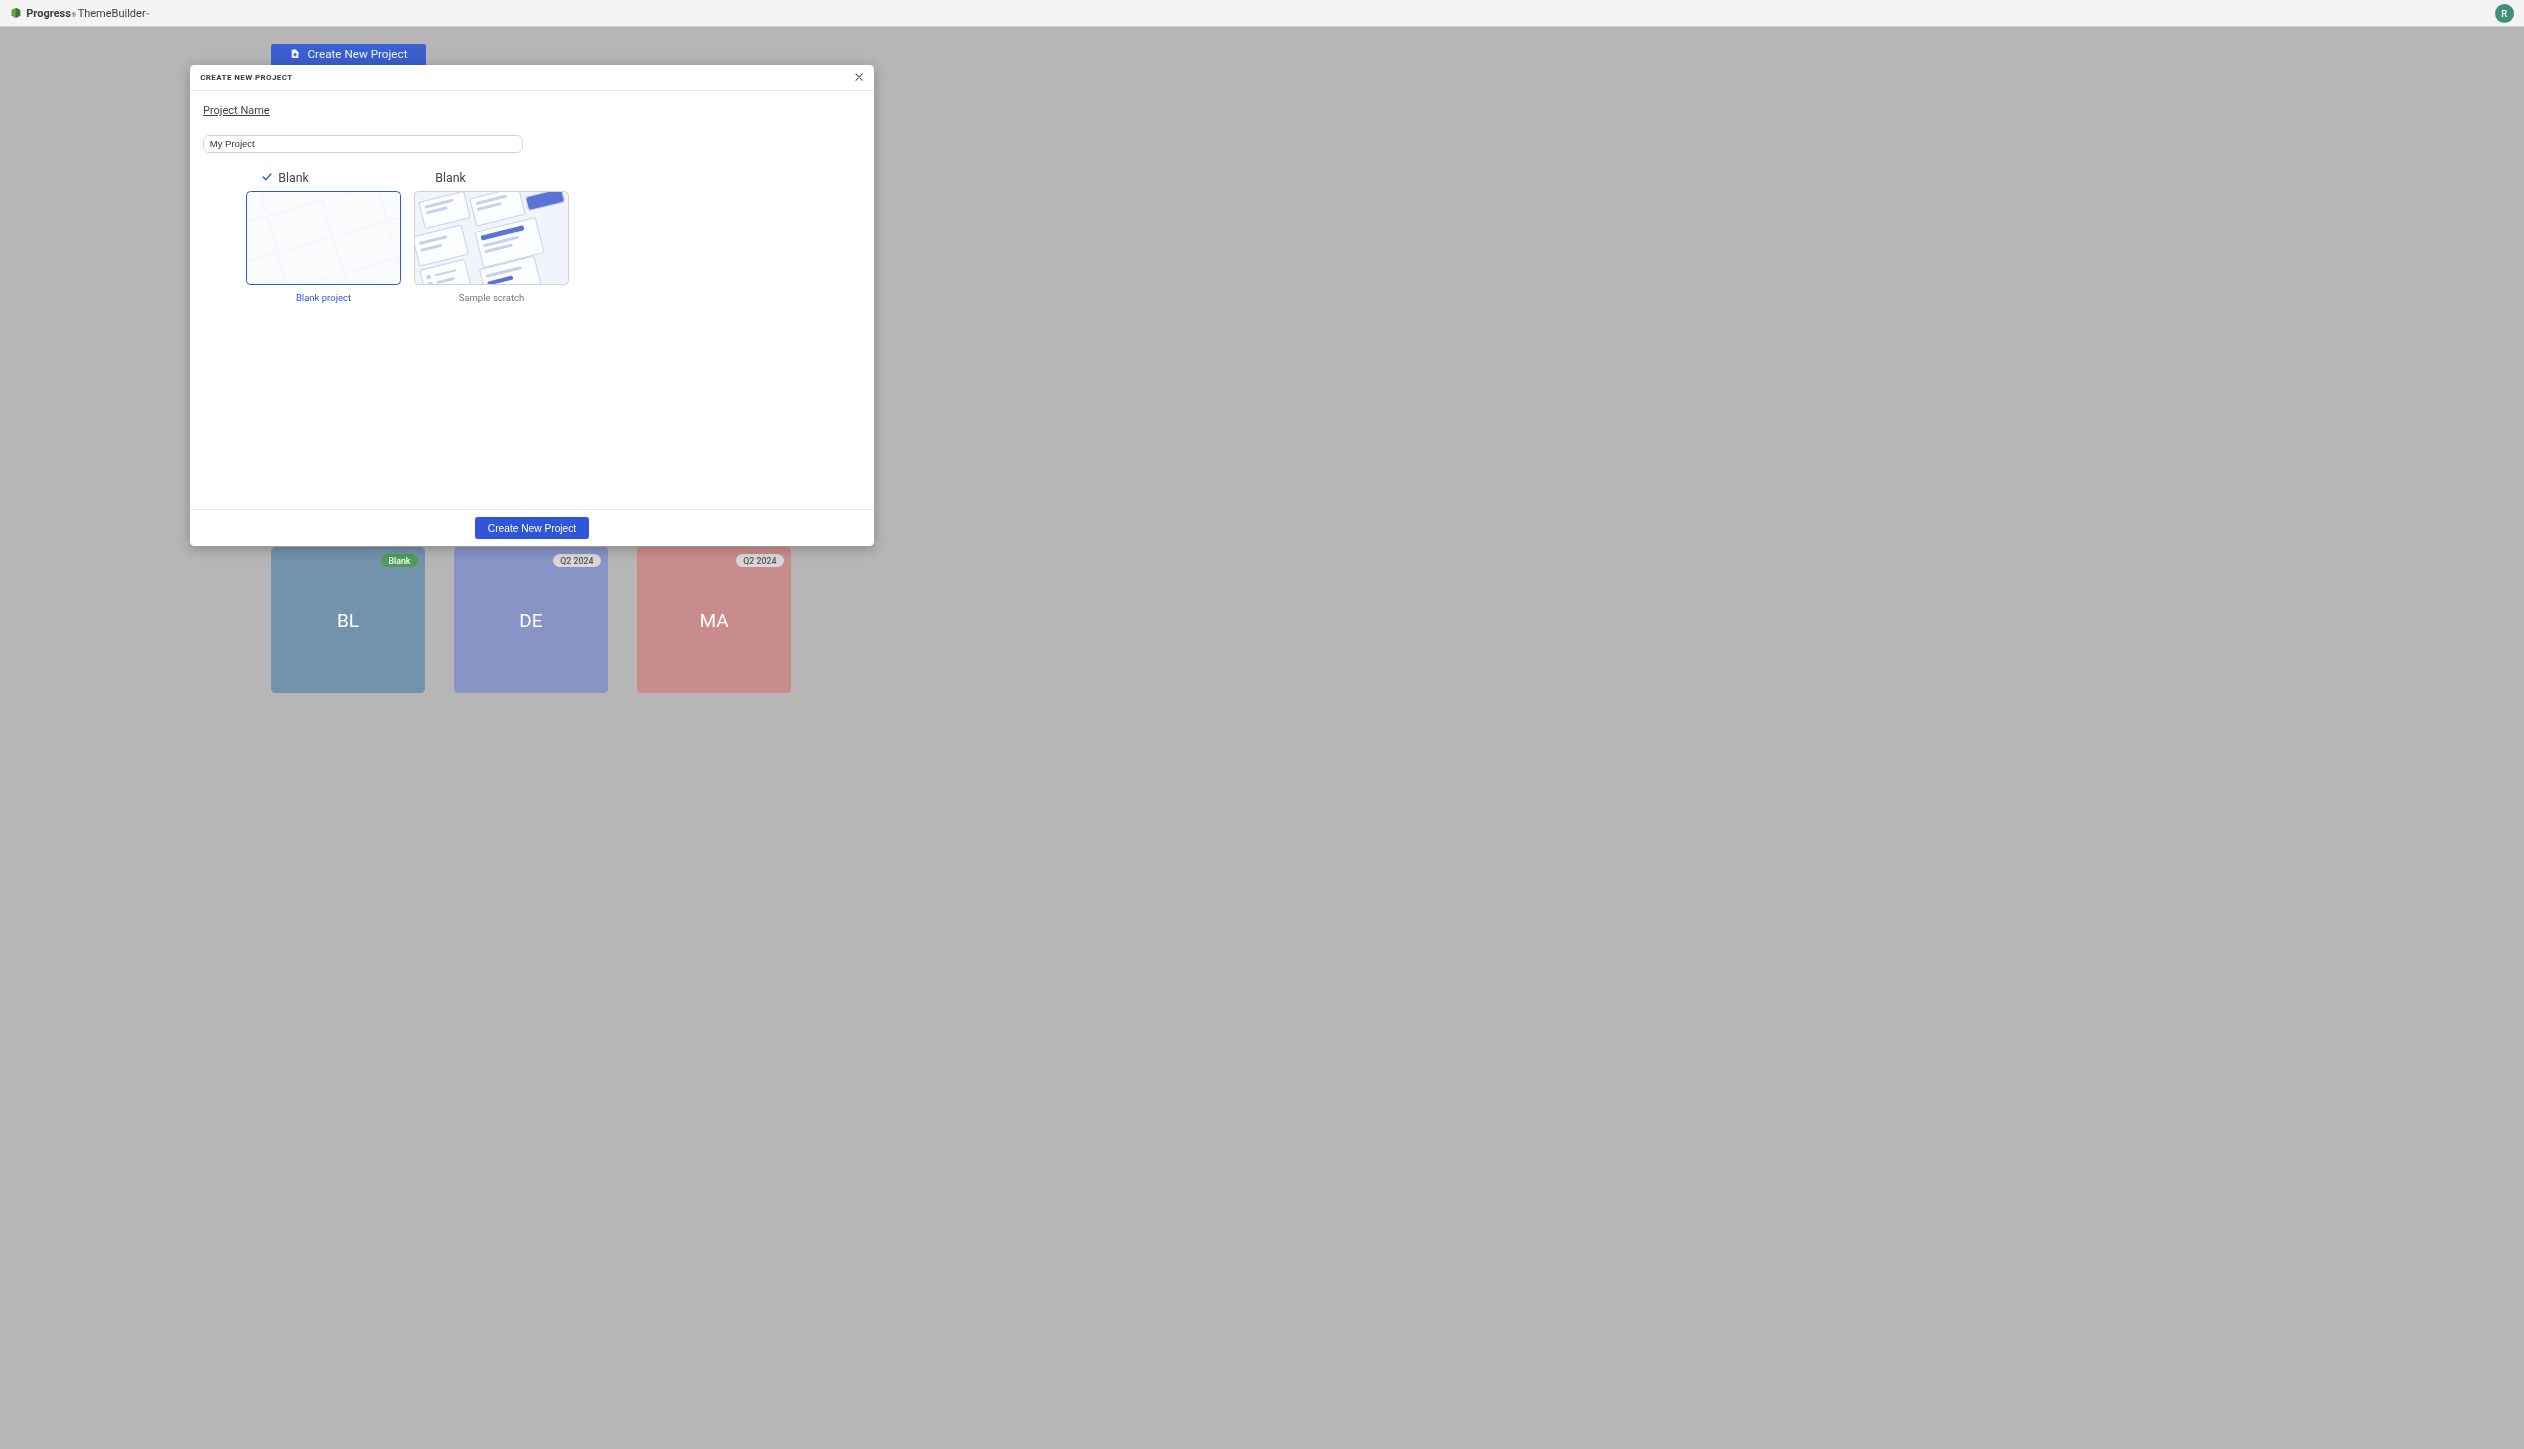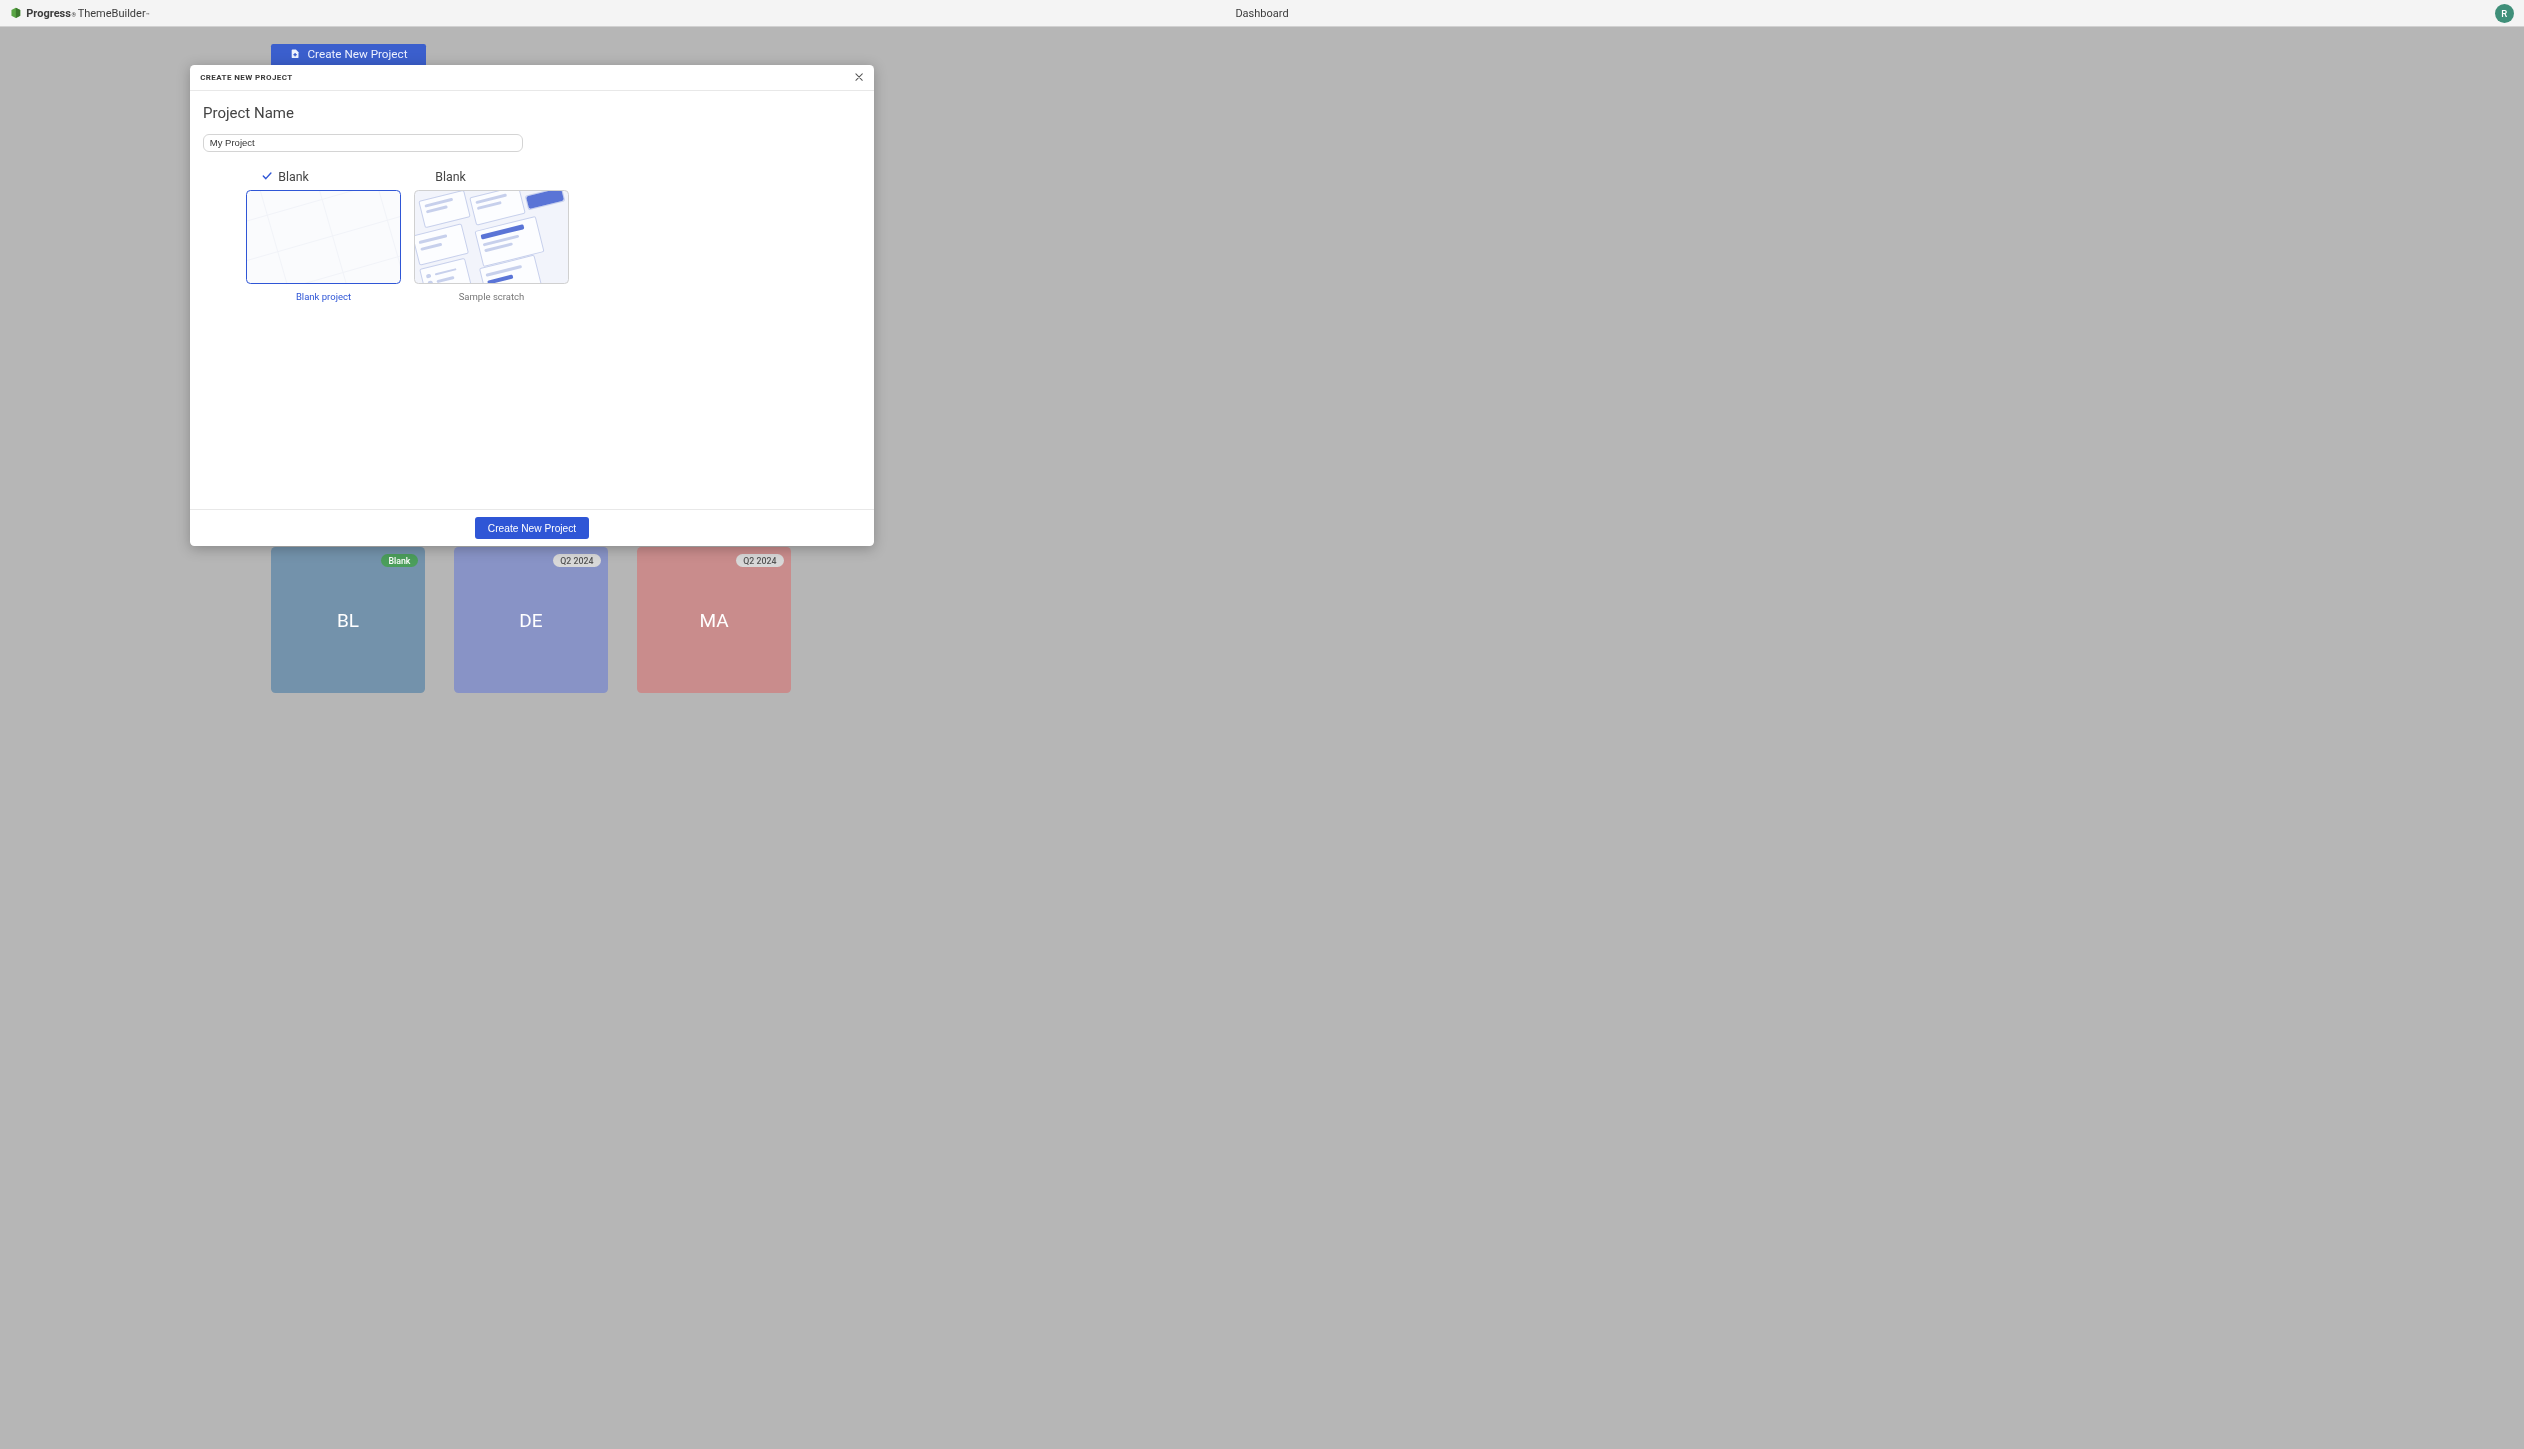--- a/index.html
+++ b/index.html
@@ -125,21 +125,21 @@
     width:116px; border-right:0.7px solid #e8e8e8;
     padding:5.8px;
   }
   .side-item {
     font-size:9.5px; padding:4.4px 5.1px; border-radius:2.9px;
     color:#2b2b2b; cursor:pointer;
   }
   .side-item.active { background:#ededed; color:#2f56d6; }
 
   .modal-main { flex:1; padding:13px 13px 13px 13px; }
-  .field-label { font-size:15px; color:#444; margin-bottom:12px; }
+  .field-label { font-size:11px; color:#444; margin-bottom:18px;text-decoration:underline; }
   .text-input {
     width:320px; height:17.5px;
     border:0.7px solid #d4d4d4; border-radius:6px;
     padding:1.5px 5.8px; font-size:9.5px; color:#333;
     outline:none;
   }
 
   .tabs { display:flex; margin-top:17.5px; }
   .tab {
     width:165px; text-align:center;
@@ -206,21 +206,20 @@
       <path fill="#59a544" d="M4 8 L16 2 L28 8 L28 24 L16 30 L4 24 Z"></path>
       <path fill="#3d7a2e" d="M16 2 L28 8 L28 24 L16 30 Z"></path>
     </svg>
     <span class="brand-text">
       <span class="strong">Progress</span>
         <span class="r">®</span>
       <span class="light">ThemeBuilder</span>
         <span class="r">™</span>
     </span>
   </div>
-  <div class="center-title">Dashboard</div>
   <div class="avatar">R</div>
 </div>
 
 <div class="page">
   <div class="create-btn-bg">
     <svg viewBox="0 0 24 24">
       <path fill="#eef2ff" d="M14 2H6a2 2 0 0 0-2 2v16a2 2 0 0 0 2 2h12a2 2 0 0 0 2-2V8l-6-6z"></path>
       <path fill="#3b5fcd" d="M12 11v6M9 14h6" stroke="#3b5fcd" stroke-width="2"></path>
       <rect x="10.8" y="10" width="2.4" height="8" fill="#3b5fcd"></rect>
       <rect x="8" y="12.8" width="8" height="2.4" fill="#3b5fcd"></rect>

